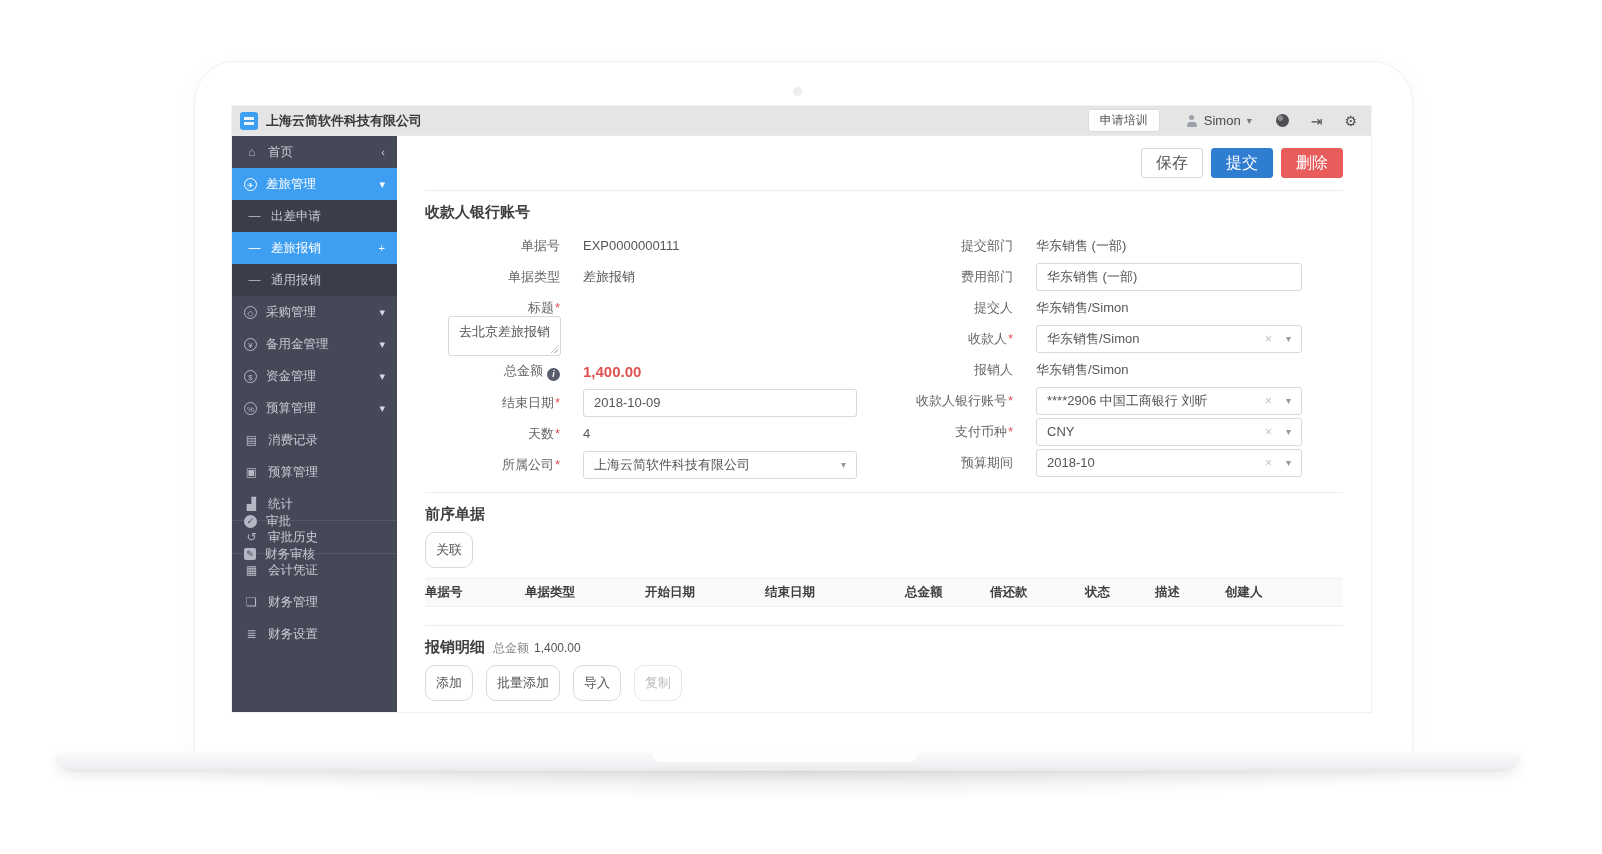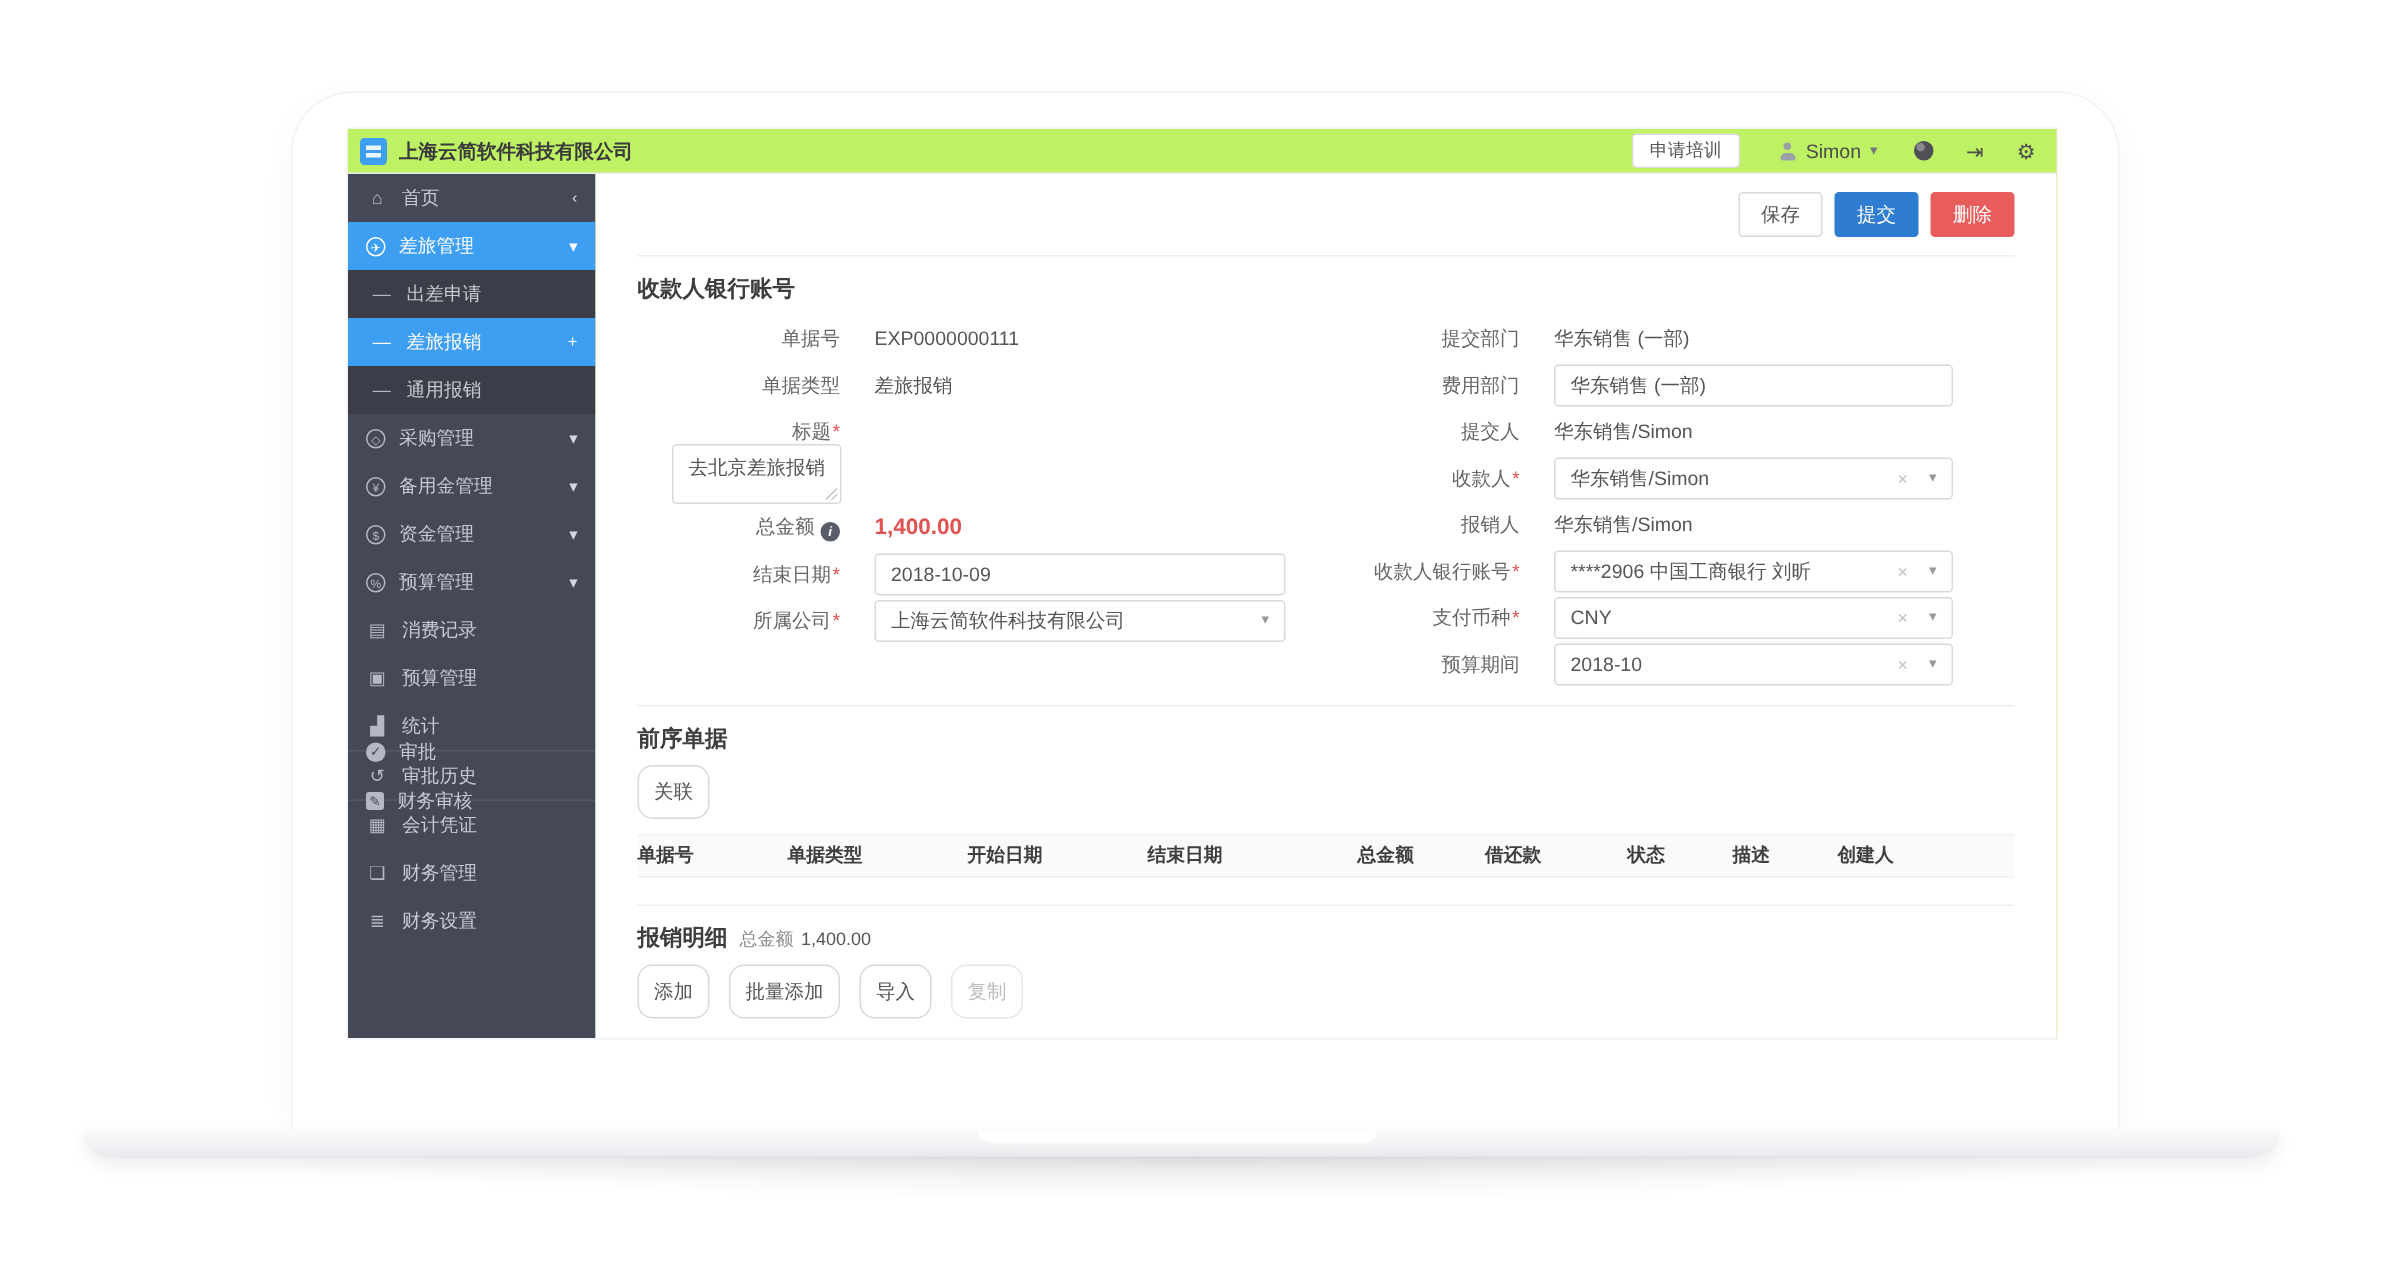--- a/index.html
+++ b/index.html
@@ -19,21 +19,21 @@
     position:absolute;left:55px;top:753px;width:1465px;height:19px;
     background:linear-gradient(180deg,#fafafc 0%,#f2f2f5 55%,#e9e9ed 100%);
     border-radius:4px 4px 26px 26px / 4px 4px 19px 19px;
     box-shadow:0 5px 12px rgba(0,0,0,0.07);
   }
   .notch{position:absolute;left:596px;top:0;width:268px;height:10px;background:#fff;border-radius:0 0 10px 10px;box-shadow:inset 0 -1px 2px rgba(0,0,0,0.05);}
   .base-shadow{position:absolute;left:110px;top:771px;width:1380px;height:30px;
     background:radial-gradient(ellipse at 50% 0%, rgba(0,0,0,0.085), rgba(0,0,0,0) 68%);}
   
   .app{
-    position:absolute;left:37px;top:24px;width:1139px;height:606px;background:#bef264;
+    position:absolute;left:37px;top:44px;width:1139px;height:606px;background:#e5e5e5;
     overflow:hidden;font-size:13px;color:#555;box-shadow:0 0 0 1px #f2f2f5;
   }
   .topbar{height:30px;display:flex;align-items:center;border-bottom:1px solid #e9e9ee;padding:0 12px 0 8px;box-sizing:border-box;}
   .logo{width:18px;height:18px;border-radius:3px;background:#3d9ef2;margin-right:8px;position:relative;flex-shrink:0;}
   .logo::after{content:"";position:absolute;left:4px;top:5px;width:10px;height:3px;background:rgba(255,255,255,.9);box-shadow:0 5px 0 rgba(255,255,255,.9);}
   .company{font-weight:bold;color:#3a3a3a;font-size:13px;}
   .topbar-right{margin-left:auto;display:flex;align-items:center;}
   .training-btn{border:1px solid #dcdcdc;border-radius:3px;height:23px;line-height:21px;padding:0 11px;font-size:12px;color:#555;background:#fff;margin-right:26px;cursor:pointer;}
   .user-menu{display:flex;align-items:center;gap:6px;color:#4a4a4a;font-size:13px;margin-right:24px;cursor:pointer;}
   .person-icon{position:relative;width:12px;height:12px;display:inline-block;}
@@ -54,21 +54,21 @@
   .side-item.active .s-icon{color:#fff;}
   .s-icon.circled{width:13px;height:13px;border:1px solid currentColor;border-radius:50%;font-size:8px;line-height:13px;box-sizing:border-box;}
   .s-icon.solid-circle{width:13px;height:13px;background:#b4b8c4;color:#454957;border-radius:50%;font-size:9px;line-height:13px;font-weight:bold;}
   .s-icon.solid-square{width:12px;height:12px;background:#b4b8c4;color:#454957;border-radius:2px;font-size:9px;line-height:12px;}
   .side-label{white-space:nowrap;overflow:hidden;}
   .side-right{margin-left:auto;font-size:11px;color:#d4d7df;}
   .side-item.active .side-right{color:#fff;}
   
   .main{flex:1;padding:0 28px;box-sizing:border-box;position:relative;overflow:hidden;background:#fff;}
   .toolbar{display:flex;justify-content:flex-end;gap:8px;padding:12px 0;}
-  .btn{height:30px;padding:0 14px;border-radius:3px;font-size:13px;border:1px solid #d9d9d9;background:#fff;color:#555;cursor:pointer;font-family:inherit;text-align:center;}
+  .btn{height:30px;padding:0 14px;border-radius:3px;font-size:16px;border:1px solid #d9d9d9;background:#fff;color:#555;cursor:pointer;font-family:inherit;text-align:center;}
   .btn.primary{background:#2e7dd1;border-color:#2e7dd1;color:#fff;}
   .btn.danger{background:#e85c5c;border-color:#e85c5c;color:#fff;}
   .divider{border-top:1px solid #ededef;height:0;}
   .sec-title{font-size:15px;font-weight:bold;color:#3e3e3e;margin:12px 0 8px;}
   .sec-title.pre{margin-top:12px;}
   .tot-label{font-size:12px;color:#888;font-weight:normal;margin-left:8px;}
   .tot-val{font-size:12px;color:#555;font-weight:normal;margin-left:5px;}
   
   .form{display:flex;margin-top:4px;margin-bottom:12px;}
   .fcol{display:flex;flex-direction:column;}
@@ -238,20 +238,24 @@
                   <span class="flabel">总金额<span class="info-i">i</span></span>
                   <span class="amount">1,400.00</span>
                 </div>
                 <div class="frow">
                   <span class="flabel">结束日期<span class="req">*</span></span>
                   <div class="fctl">
                     <span class="ctl-text">2018-10-09</span>
                   </div>
                 </div>
                 <div class="frow">
+                  <span class="flabel">天数<span class="req">*</span></span>
+                  <span class="fvalue">4</span>
+                </div>
+                <div class="frow">
                   <span class="flabel">所属公司<span class="req">*</span></span>
                   <div class="fctl sel">
                     <span class="ctl-text">上海云简软件科技有限公司</span>
                     <span class="caret-icon caret-only">▾</span>
                   </div>
                 </div>
               </div>
             <div class="fcol right" id="fcol-right">
                 <div class="frow">
                   <span class="flabel">提交部门</span>

